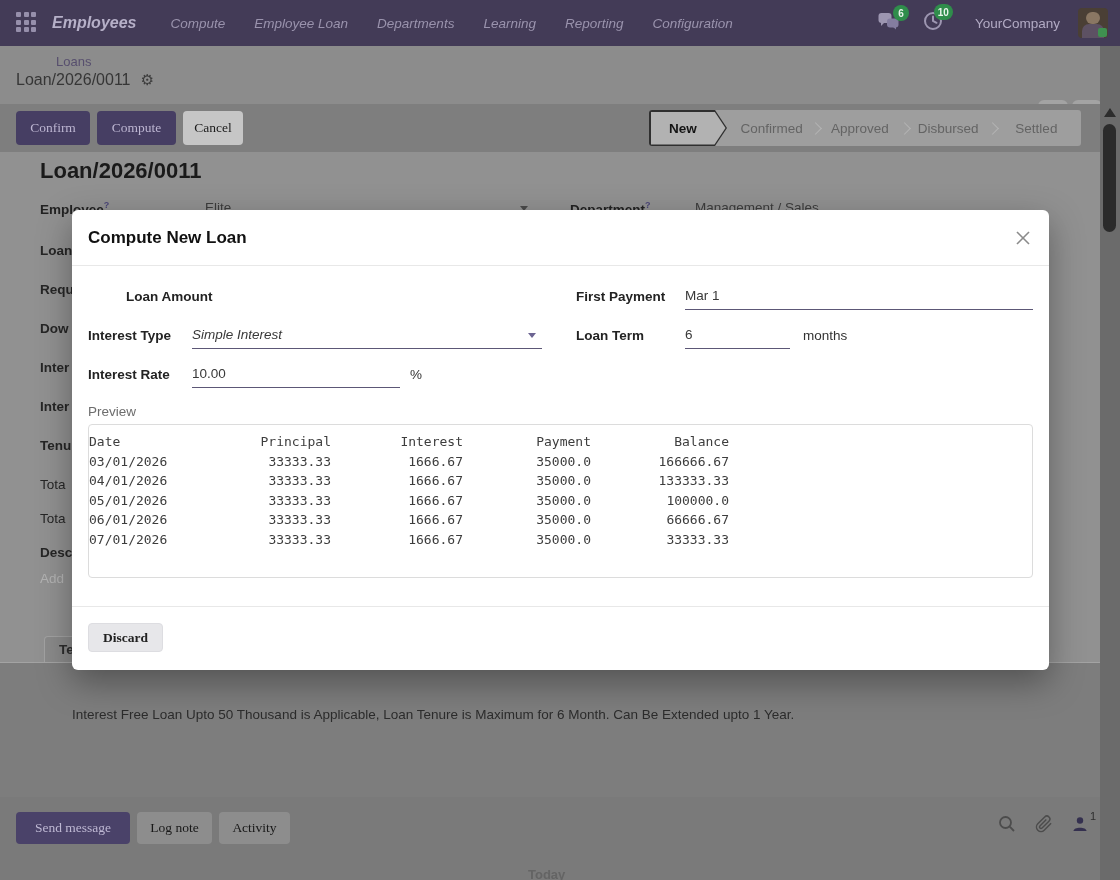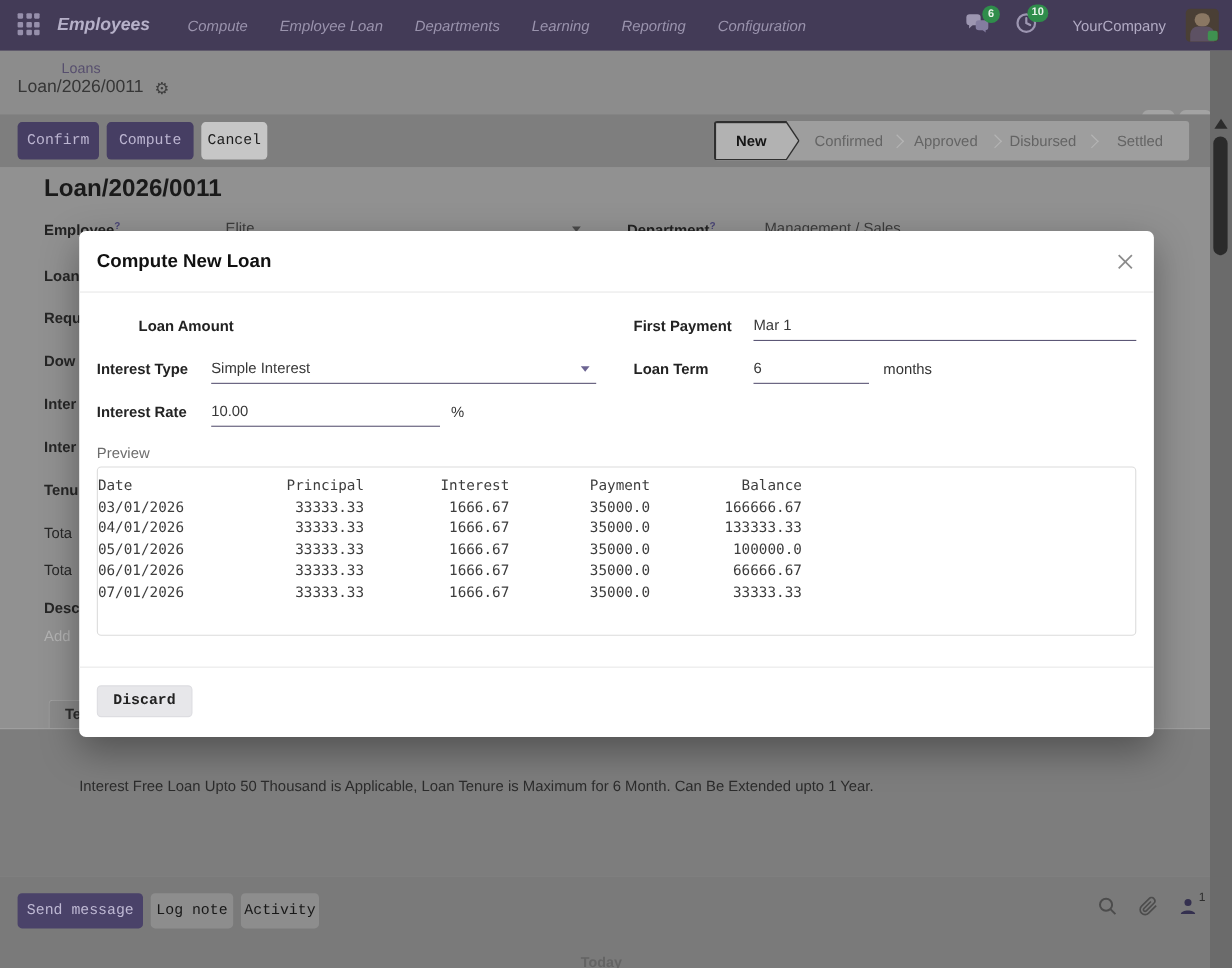--- a/index.html
+++ b/index.html
@@ -33,21 +33,21 @@
   .crumb-parent { position:absolute; left:16px; top:8px; font-size:13px; color:#574f6e; cursor:pointer;margin-left:40px; }
   .crumb-current { position:absolute; left:16px; top:25px; font-size:16px; color:#363636; display:flex; align-items:center; }
   .gear { font-size:15px; color:#3d3d3d; margin-left:10px; cursor:pointer; }
   .pager-count { position:absolute; left:998px; top:61px; font-size:13.5px; font-weight:700; color:#474747; }
   .pager-btn { position:absolute; top:54px; width:30px; height:34px; background:#a3a3a3; border:none;
                border-radius:6px; cursor:pointer; display:flex; align-items:center; justify-content:center; }
   .pager-prev { left:1038px; } .pager-next { left:1072px; }
 
   
   .control-bar { position:absolute; left:0; top:104px; width:1120px; height:48px; background:#7e7e7e; }
-  .btn { border:none; border-radius:4px; font-size:13.5px; font-family:Liberation Mono, monospace; cursor:pointer; }
+  .btn { border:none; border-radius:4px; font-size:13.5px; font-family:Liberation Serif, serif; cursor:pointer; }
   .btn-primary-dim { background:#463e63; color:#bcb5d1; }
   .btn-secondary-dim { background:#c6c6c6; color:#1c1c1c; }
   .cb-confirm { position:absolute; left:16px; top:7px; width:74px; height:34px; }
   .cb-compute { position:absolute; left:97px; top:7px; width:79px; height:34px; }
   .cb-cancel  { position:absolute; left:183px; top:7px; width:60px; height:34px; }
 
   .statusbar { position:absolute; left:649px; top:6px; width:432px; height:36px; background:#9e9e9e;
                border-radius:3px; display:flex; align-items:stretch; overflow:hidden; }
   .sb-item { display:flex; align-items:center; justify-content:center; flex:1; font-size:13.5px;
              color:#646464; cursor:pointer; white-space:nowrap; }
@@ -100,21 +100,21 @@
   .modal { position:absolute; left:72px; top:210px; width:977px; height:460px; background:#ffffff;
            border-radius:6px; box-shadow:0 12px 34px rgba(0,0,0,0.35); z-index:10; }
   .modal-title { position:absolute; left:16px; top:18px; font-size:17px; font-weight:700; color:#111; }
   .modal-close { position:absolute; right:14px; top:16px; width:24px; height:24px; background:none; border:none;
                  cursor:pointer; display:flex; align-items:center; justify-content:center; }
   .modal-head-line { position:absolute; left:0; top:55px; width:100%; height:1px; background:#e8e8e8; }
   .mf-label { position:absolute; font-size:13.5px; font-weight:700; color:#232323; }
   .mf-input { position:absolute; height:28px; border-bottom:1px solid #5c5776; font-size:13.5px;
               color:#393939; display:flex; align-items:center; cursor:text; }
   .mf-suffix { position:absolute; font-size:13.5px; color:#333; }
-  .mf-select { cursor:pointer; }
+  .mf-select { cursor:pointer;font-style:italic; }
   .sel-caret { position:absolute; right:6px; top:12px; width:0; height:0; border-left:4.5px solid transparent;
                border-right:4.5px solid transparent; border-top:5.5px solid #6c6492; }
   .preview-label { position:absolute; left:16px; top:194px; font-size:13.5px; color:#6d6d6d; }
   .preview-box { position:absolute; left:16px; top:214px; width:945px; height:154px; background:#fff;
                  border:1px solid #dcdcdc; border-radius:4px; overflow:hidden; padding-top:7px; }
   .preview-box table { border-collapse:collapse; font-family:"DejaVu Sans Mono", monospace;
                        font-size:13px; color:#3d3d3d; line-height:19.5px; }
   .preview-box td { padding:0; white-space:pre; }
   .pv-c0 { width:150px; padding-left:17px; text-align:left; }
   .pv-c1 { width:92px;  text-align:right; }

